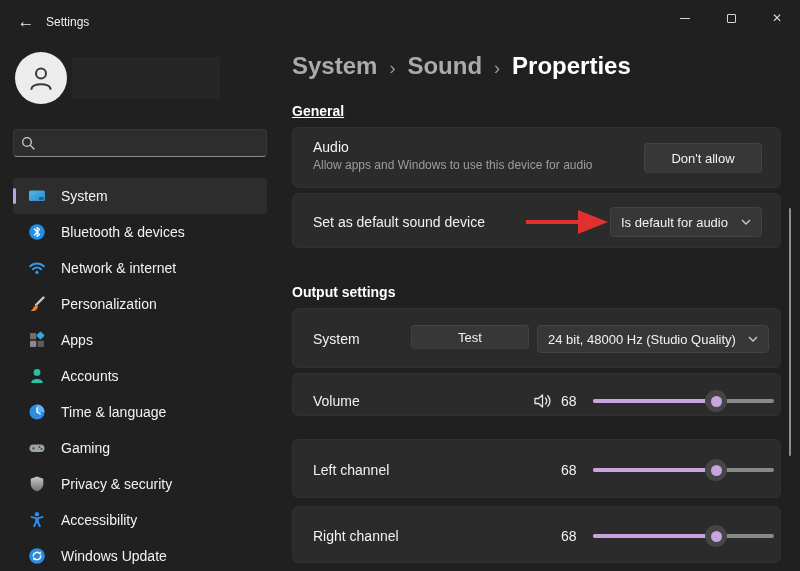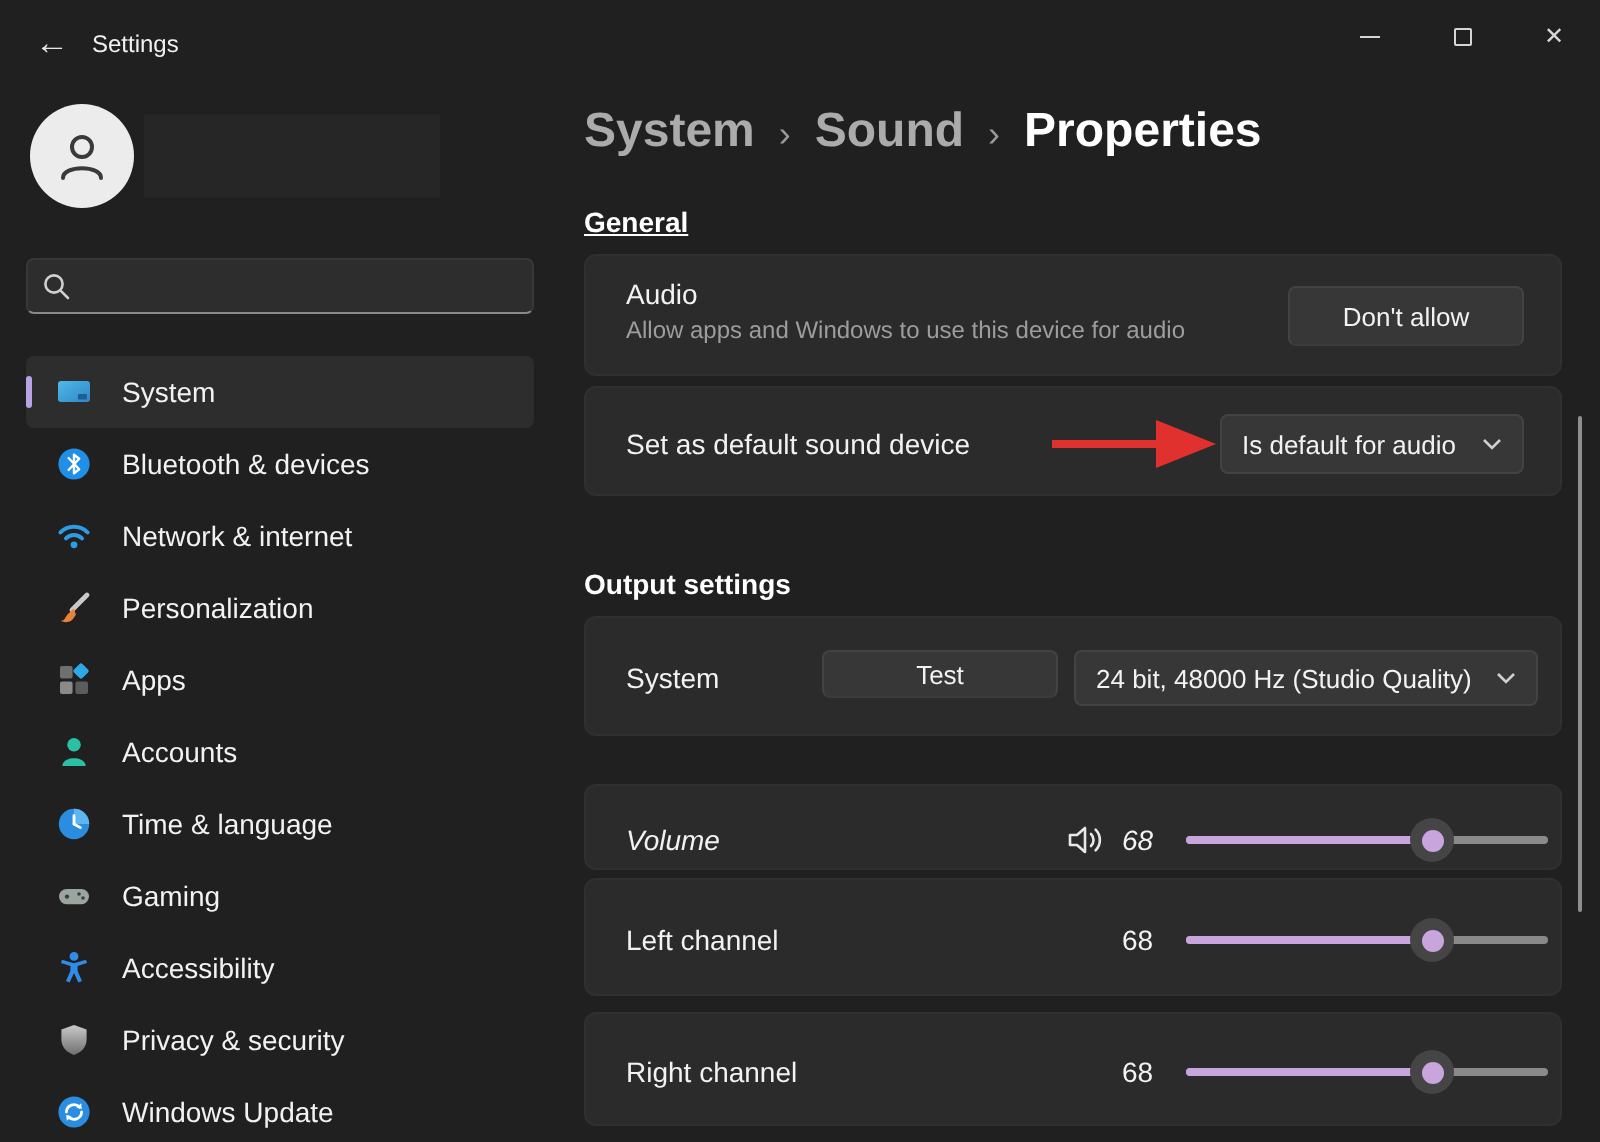--- a/index.html
+++ b/index.html
@@ -218,40 +218,40 @@
             <circle cx="11.5" cy="8" r="0.9" fill="#37413b"></circle>
             <circle cx="13.5" cy="10" r="0.9" fill="#37413b"></circle>
           </svg>
         </span>
         <span class="nav-label">Gaming</span>
       </div>
 
       <div class="nav-item">
         <span class="nav-icon">
           <svg width="18" height="18" viewBox="0 0 18 18">
-            <circle cx="9" cy="3.2" r="2.2" fill="#2f8ce8"></circle>
-            <path d="M2.5 6.5 L7.2 8 L7.2 10.5 L5 15.5 L6.8 16.2 L9 11.5 L11.2 16.2 L13 15.5 L10.8 10.5 L10.8 8 L15.5 6.5 L15 4.9 L9 6.6 L3 4.9 Z" fill="#2f8ce8"></path>
-          </svg>
-        </span>
-        <span class="nav-label">Accessibility</span>
-      </div>
-
-      <div class="nav-item">
-        <span class="nav-icon">
-          <svg width="18" height="18" viewBox="0 0 18 18">
             <defs>
                 <linearGradient id="shld" x1="0" y1="0" x2="0" y2="1">
               <stop offset="0" stop-color="#c9c9c9"></stop>
                   <stop offset="1" stop-color="#6f6f6f"></stop>
                 </linearGradient>
               </defs>
             <path d="M9 1.5 L15.3 3.8 V8.8 C15.3 12.6 12.7 15.3 9 16.5 C5.3 15.3 2.7 12.6 2.7 8.8 V3.8 Z" fill="url(#shld)"></path>
           </svg>
         </span>
         <span class="nav-label">Privacy &amp; security</span>
+      </div>
+
+      <div class="nav-item">
+        <span class="nav-icon">
+          <svg width="18" height="18" viewBox="0 0 18 18">
+            <circle cx="9" cy="3.2" r="2.2" fill="#2f8ce8"></circle>
+            <path d="M2.5 6.5 L7.2 8 L7.2 10.5 L5 15.5 L6.8 16.2 L9 11.5 L11.2 16.2 L13 15.5 L10.8 10.5 L10.8 8 L15.5 6.5 L15 4.9 L9 6.6 L3 4.9 Z" fill="#2f8ce8"></path>
+          </svg>
+        </span>
+        <span class="nav-label">Accessibility</span>
       </div>
 
       <div class="nav-item">
         <span class="nav-icon">
           <svg width="18" height="18" viewBox="0 0 18 18">
             <circle cx="9" cy="9" r="7.8" fill="#2b8de0"></circle>
             <path d="M5.2 9 a 3.8 3.8 0 0 1 6.6 -2.4" fill="none" stroke="#fff" stroke-width="1.4" stroke-linecap="round"></path>
             <polygon points="12.6,4.6 12.9,7.5 10.2,6.7" fill="#fff"></polygon>
             <path d="M12.8 9 a 3.8 3.8 0 0 1 -6.6 2.4" fill="none" stroke="#fff" stroke-width="1.4" stroke-linecap="round"></path>
             <polygon points="5.4,13.4 5.1,10.5 7.8,11.3" fill="#fff"></polygon>
@@ -308,21 +308,21 @@
       <div class="dropdown" style="position:absolute; left:244px; top:16px; width:232px; height:28px;">
         <span>24 bit, 48000 Hz (Studio Quality)</span>
         <span class="chev">
           <svg width="10" height="6" viewBox="0 0 10 6">
               <polyline points="1,1 5,5 9,1" fill="none" stroke="#d0d0d0" stroke-width="1.3"></polyline>
             </svg>
         </span>
       </div>
     </div>
 
-    <div class="card" style="top:348px; height:43px;font-style:italic;">
+    <div class="card" style="top:329px; height:43px;">
       <div class="card-label" style="position:absolute; left:20px; top:19px;">Volume</div>
       <div class="slider-row" style="left:240px; top:16px;">
         <span style="margin-right:8px; display:flex;">
           <svg width="20" height="18" viewBox="0 0 20 18">
             <path d="M2 6.5 H5.5 L9.5 3 V15 L5.5 11.5 H2 Z" fill="none" stroke="#e8e8e8" stroke-width="1.3" stroke-linejoin="round"></path>
             <path d="M12.5 6 a 4.2 4.2 0 0 1 0 6" fill="none" stroke="#e8e8e8" stroke-width="1.3" stroke-linecap="round"></path>
             <path d="M14.8 3.8 a 7.4 7.4 0 0 1 0 10.4" fill="none" stroke="#e8e8e8" stroke-width="1.3" stroke-linecap="round"></path>
           </svg>
         </span>
         <span class="slider-value">68</span>

